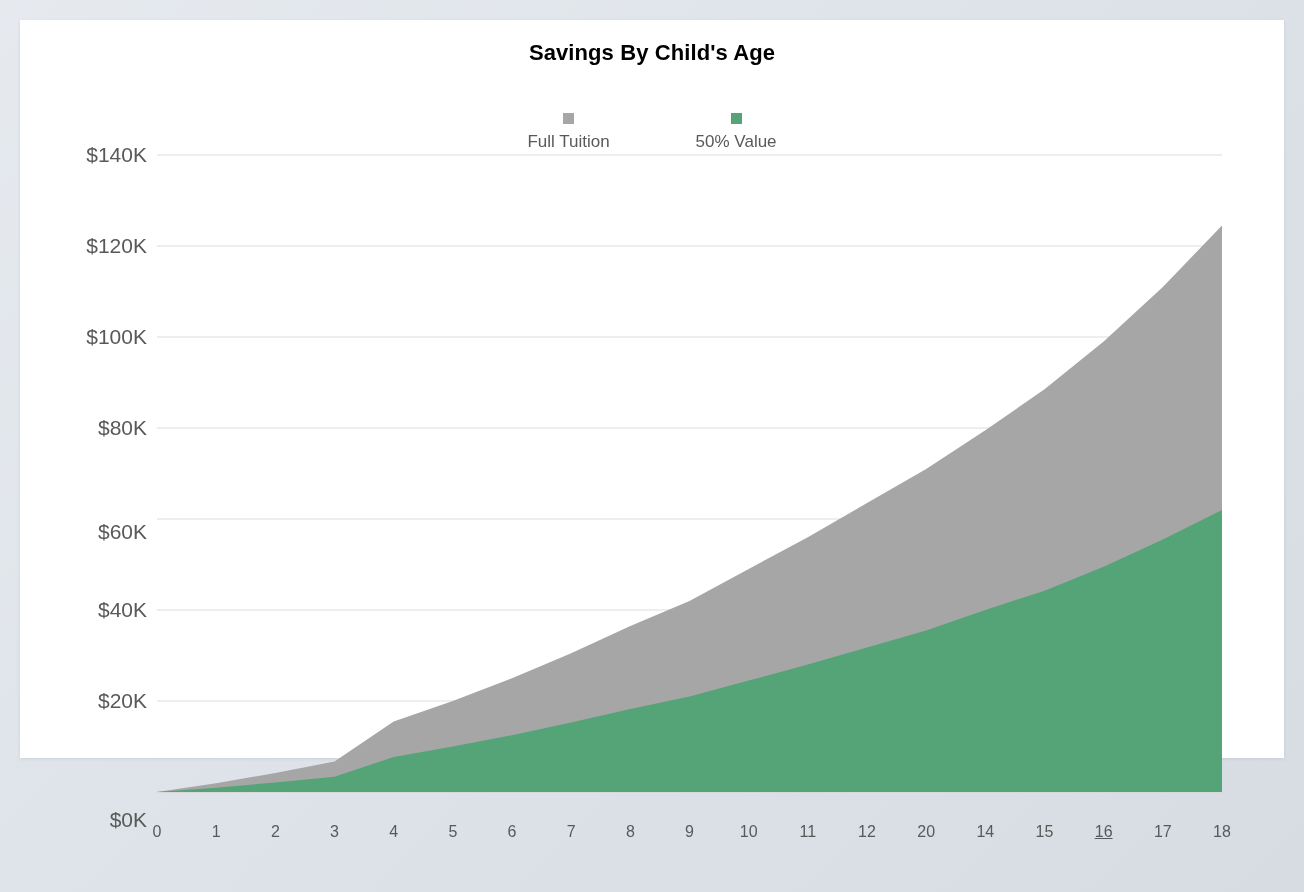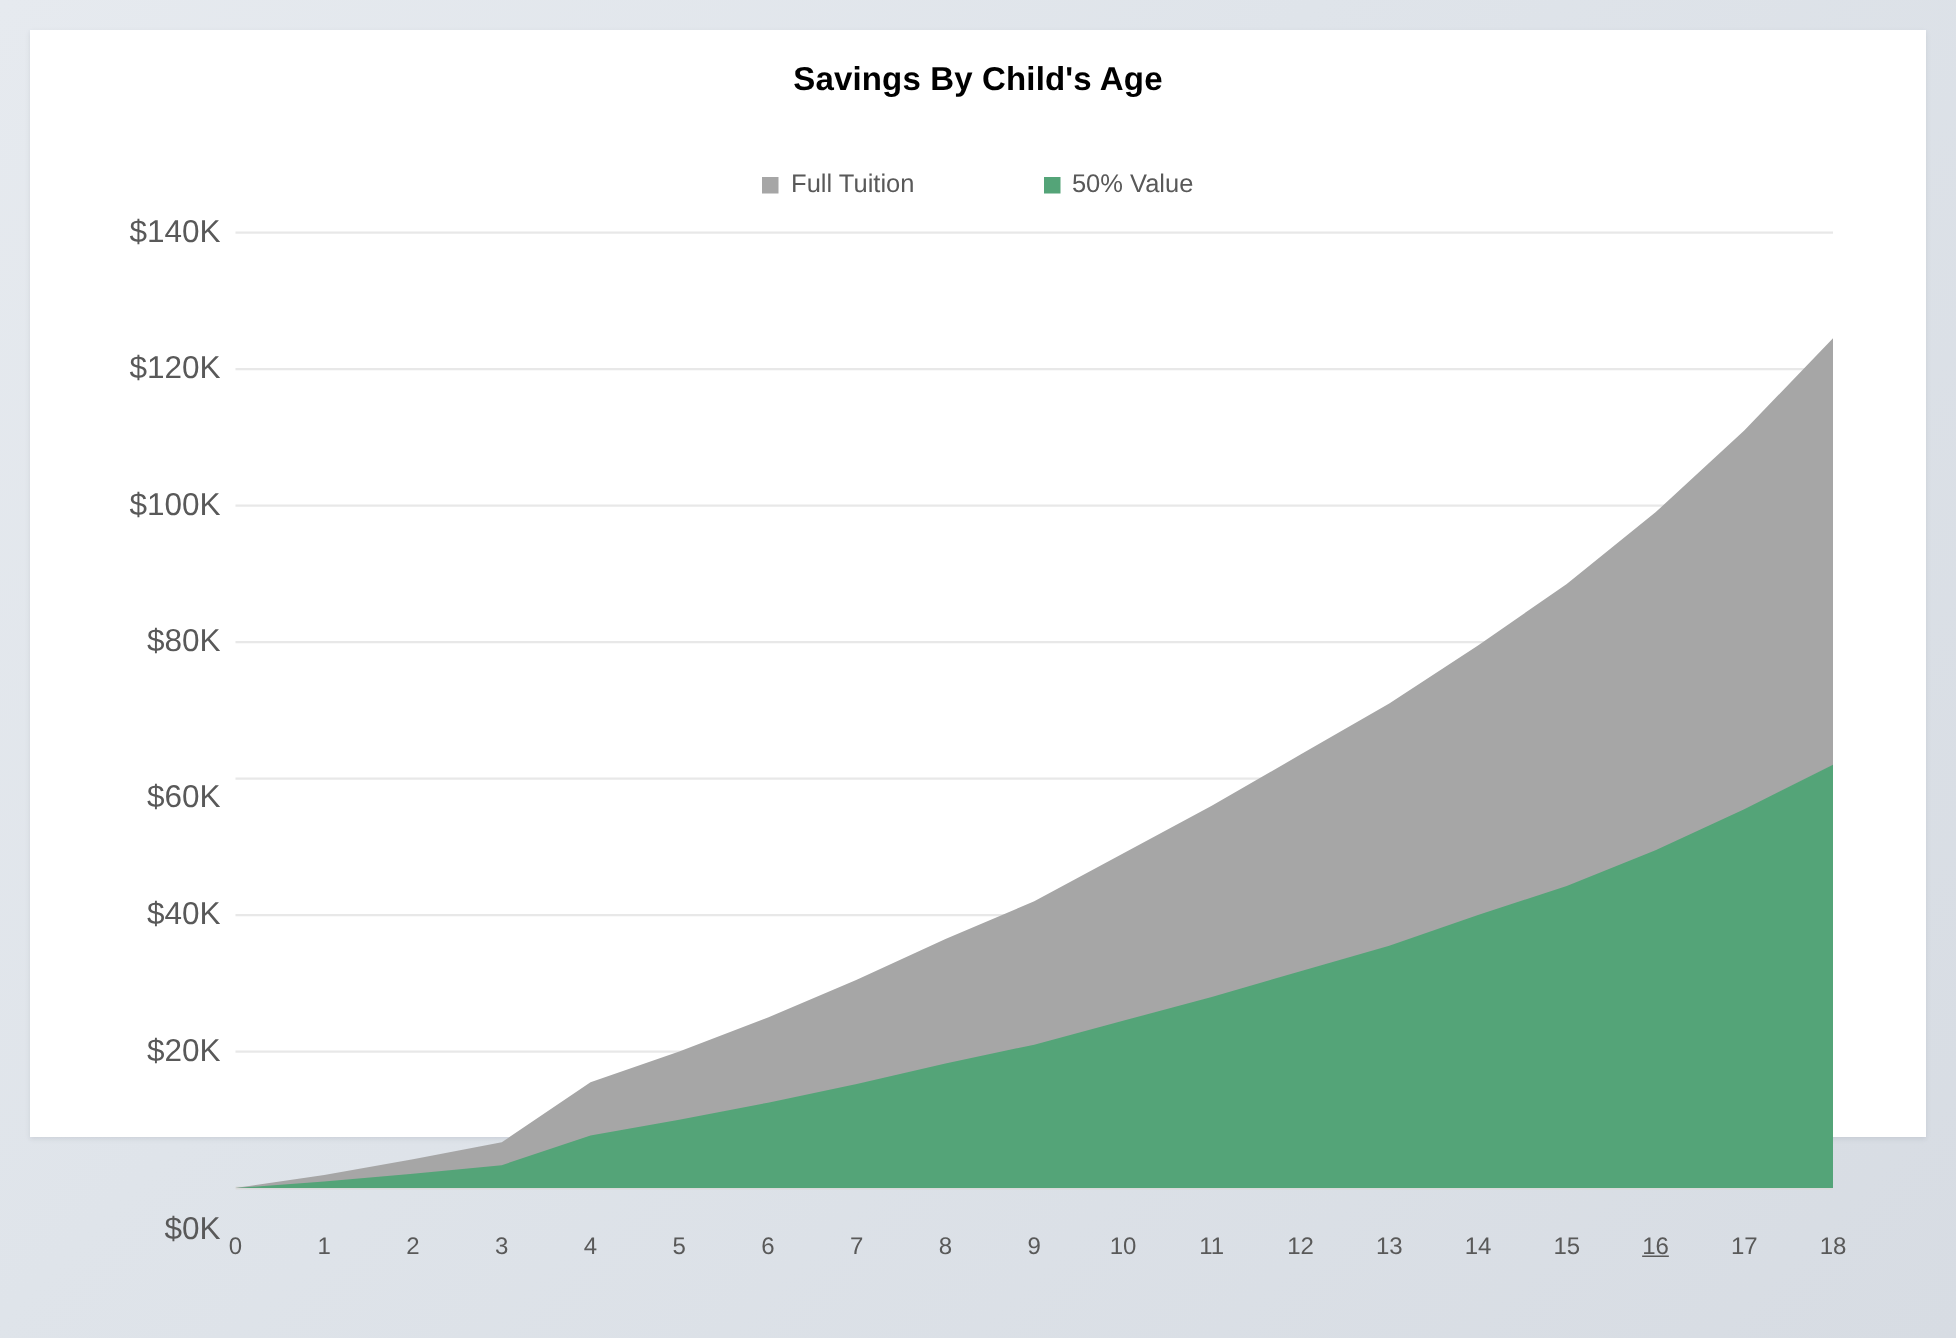--- a/index.html
+++ b/index.html
@@ -43,20 +43,21 @@
     width: 100%;
     display: flex;
     justify-content: center;
     gap: 86px;
     align-items: center;
   }
   .legend-item {
     display: flex;
     align-items: center;
     gap: 8px;
+    flex-direction: column;
   }
   .legend-swatch {
     width: 11px;
     height: 11px;
     display: inline-block;
   }
   .legend-label {
     font-size: 17px;
     color: #595959;
   }
@@ -157,21 +158,21 @@
         <div class="x-tick-label" style="left: 314.5px;">3</div>
         <div class="x-tick-label" style="left: 373.667px;">4</div>
         <div class="x-tick-label" style="left: 432.833px;">5</div>
         <div class="x-tick-label" style="left: 492px;">6</div>
         <div class="x-tick-label" style="left: 551.167px;">7</div>
         <div class="x-tick-label" style="left: 610.333px;">8</div>
         <div class="x-tick-label" style="left: 669.5px;">9</div>
         <div class="x-tick-label" style="left: 728.667px;">10</div>
         <div class="x-tick-label" style="left: 787.833px;">11</div>
         <div class="x-tick-label" style="left: 847px;">12</div>
-        <div class="x-tick-label" style="left: 906.167px;">13</div>
+        <div class="x-tick-label" style="left: 906.167px;">20</div>
         <div class="x-tick-label" style="left: 965.333px;">14</div>
         <div class="x-tick-label" style="left: 1024.5px;">15</div>
         <div class="x-tick-label" style="left: 1083.67px; text-decoration: underline;">16</div>
         <div class="x-tick-label" style="left: 1142.83px;">17</div>
         <div class="x-tick-label" style="left: 1202px;">18</div>
       </div>
   </div>
 
 </div>
 

